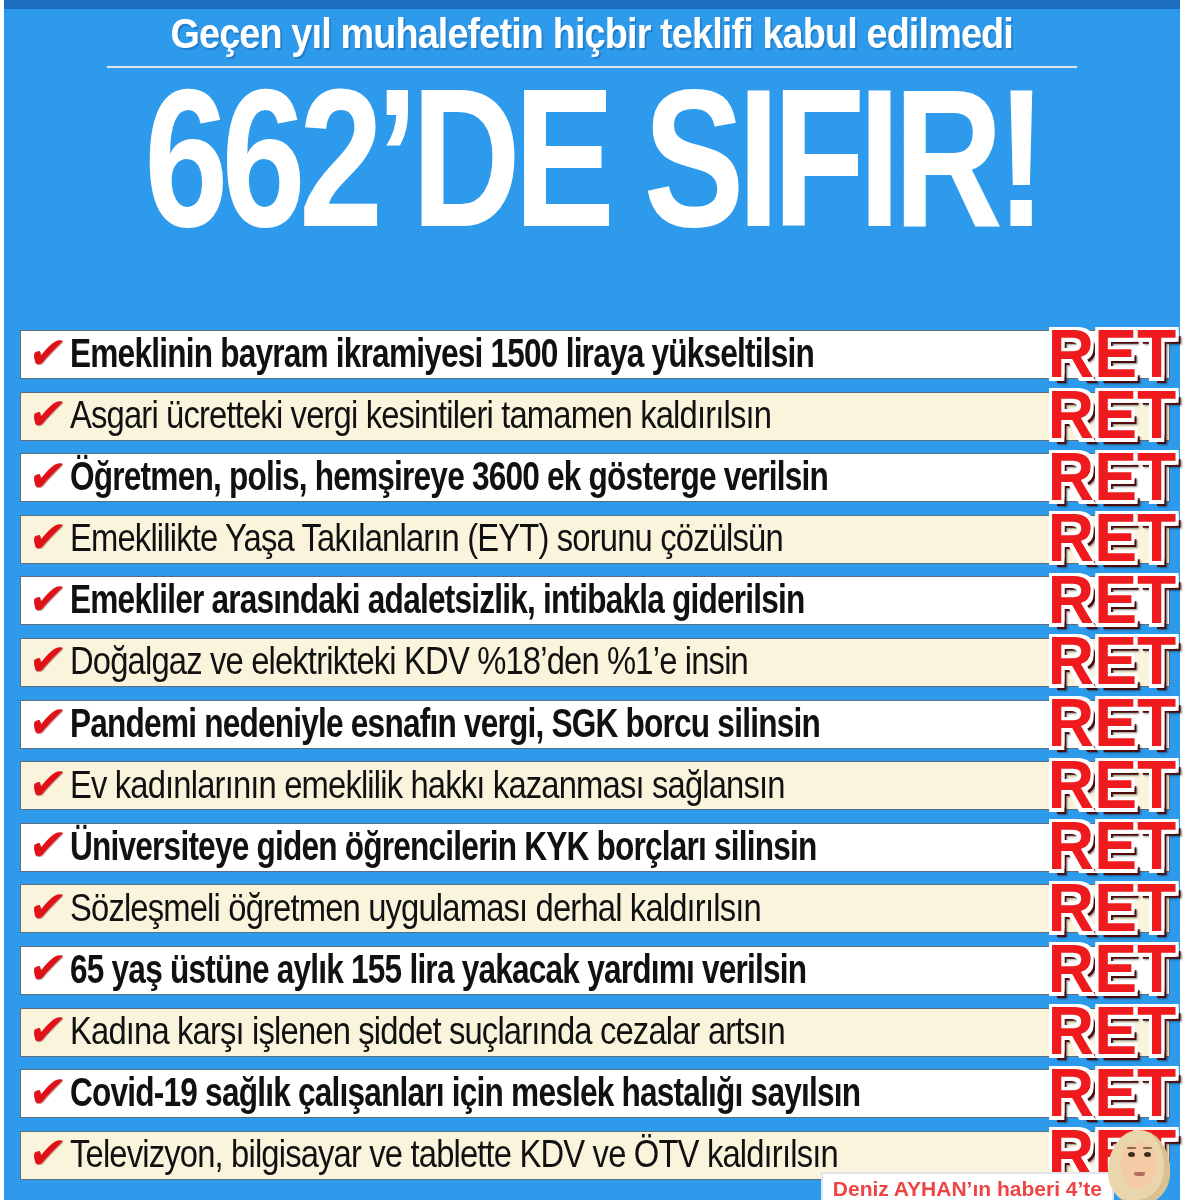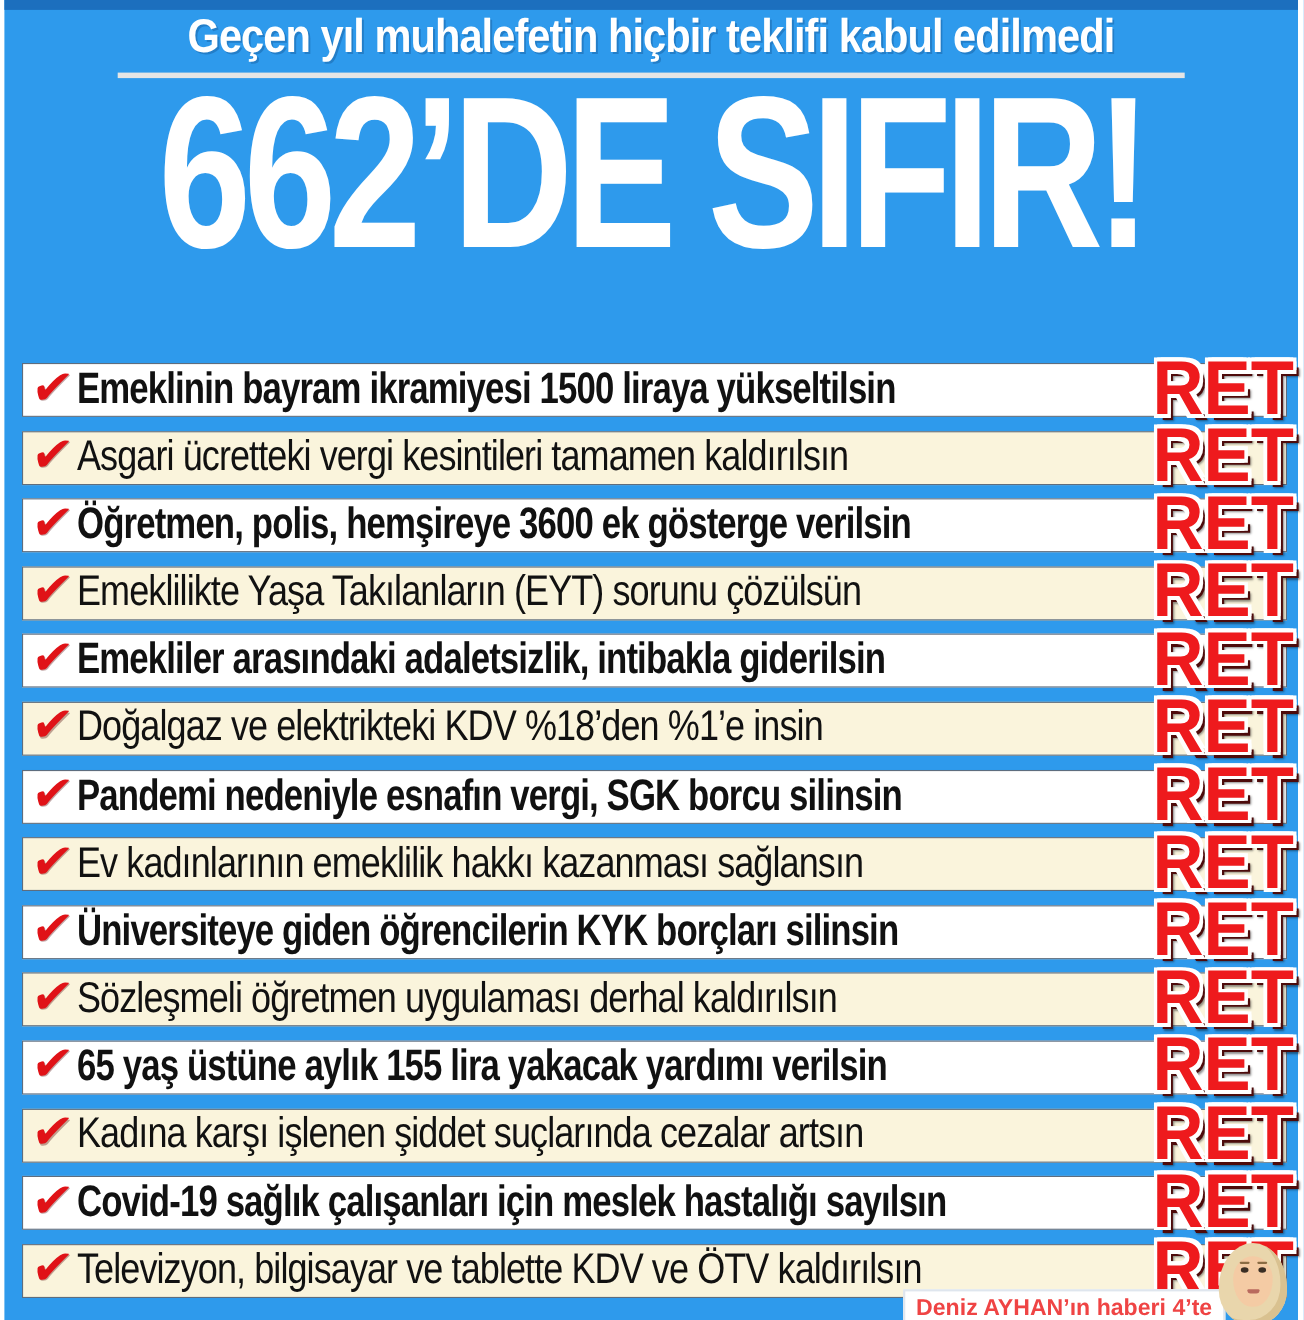--- a/index.html
+++ b/index.html
@@ -23,21 +23,21 @@
     position:absolute;top:0;left:4px;right:5px;bottom:0;
     background:var(--blue);
   }
   .topbar-dark{height:9px;background:var(--blue-dark);}
   
   .kicker{
     text-align:center;padding-top:2px;height:50px;
   }
   .kicker .kicker-inner{
     display:inline-block;
-    border-bottom:5px solid #e5e5e5;
+    border-bottom:2px solid #e5e5e5;
     padding:0 6px 1px 6px;
     line-height:44px;
   }
   .kicker .kicker-text{
     display:inline-block;
     font-size:43px;font-weight:bold;color:#ffffff;
     letter-spacing:-1px;
     transform:scaleX(0.88);transform-origin:center;
     white-space:nowrap;
     text-shadow:2px 2px 0 rgba(14,74,136,.35);

